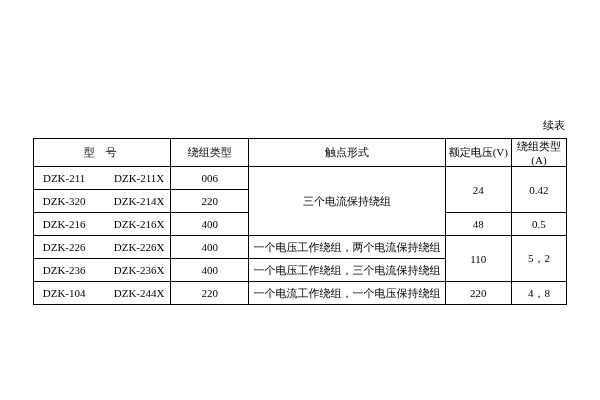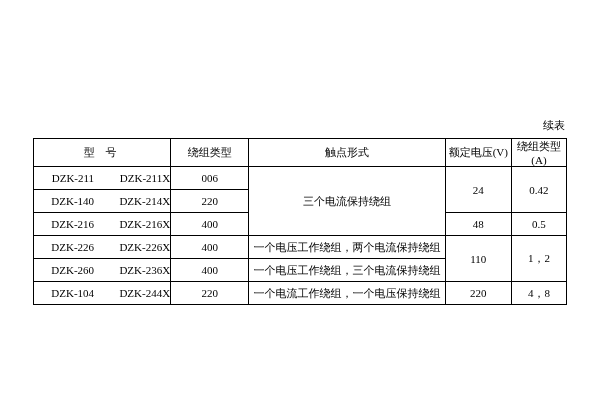--- a/index.html
+++ b/index.html
@@ -63,22 +63,22 @@
     display: flex;
     justify-content: center;
     align-items: center;
     gap: 14px;
     height: 100%;
     white-space: nowrap;
   }
   .model-head {
     letter-spacing: 4px;
   }
-  .model-a { display: inline-block; min-width: 60px; text-align: right; }
-  .model-b { display: inline-block; min-width: 62px; text-align: right; }
+  .model-a { display: inline-block; min-width: 60px; text-align: center; }
+  .model-b { display: inline-block; min-width: 62px; text-align: center; }
 </style>
 </head>
 <body>
 
 <div class="page">
 
   <div class="continued-label">续表</div>
 
   <div class="table-wrap">
     <table class="spec">
@@ -107,21 +107,21 @@
             </div>
           </td>
           <td>006</td>
           <td rowspan="3">三个电流保持绕组</td>
           <td rowspan="2">24</td>
           <td rowspan="2">0.42</td>
         </tr>
         <tr>
           <td>
             <div class="model-cell">
-              <span class="model-a">DZK-140</span>
+              <span class="model-a">DZK-320</span>
               <span class="model-b">DZK-214X</span>
             </div>
           </td>
           <td>220</td>
         </tr>
         <tr>
           <td>
             <div class="model-cell">
               <span class="model-a">DZK-216</span>
               <span class="model-b">DZK-216X</span>
@@ -134,26 +134,26 @@
         <tr>
           <td>
             <div class="model-cell">
               <span class="model-a">DZK-226</span>
               <span class="model-b">DZK-226X</span>
             </div>
           </td>
           <td>400</td>
           <td>一个电压工作绕组，两个电流保持绕组</td>
           <td rowspan="2">110</td>
-          <td rowspan="2">1，2</td>
+          <td rowspan="2">5，2</td>
         </tr>
         <tr>
           <td>
             <div class="model-cell">
-              <span class="model-a">DZK-260</span>
+              <span class="model-a">DZK-236</span>
               <span class="model-b">DZK-236X</span>
             </div>
           </td>
           <td>400</td>
           <td>一个电压工作绕组，三个电流保持绕组</td>
         </tr>
         <tr>
           <td>
             <div class="model-cell">
               <span class="model-a">DZK-104</span>

